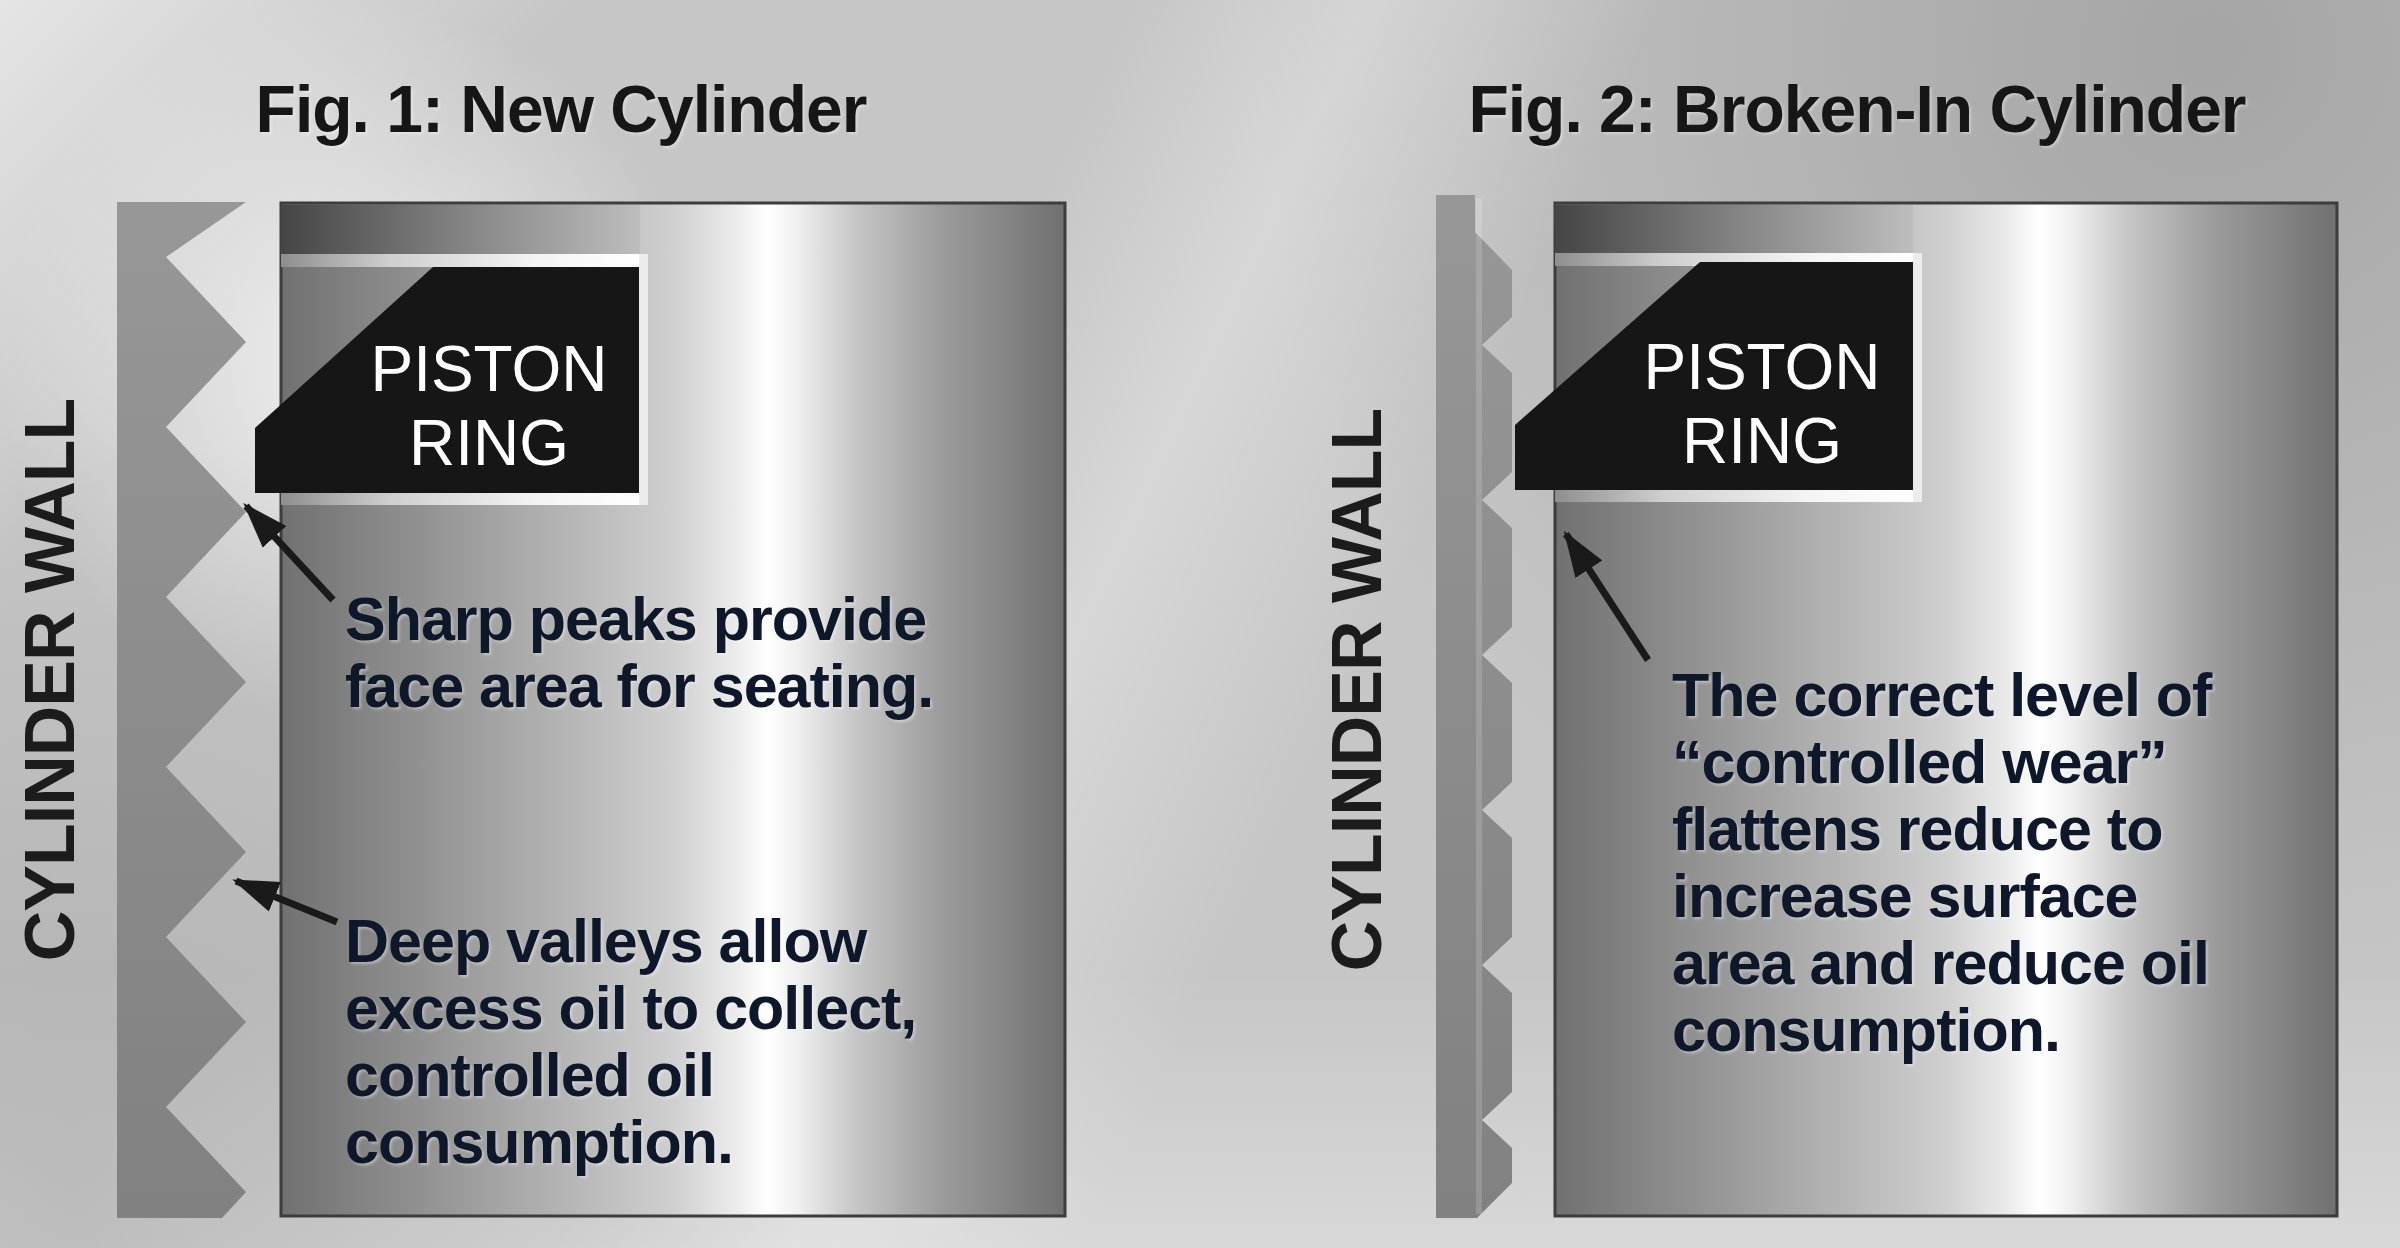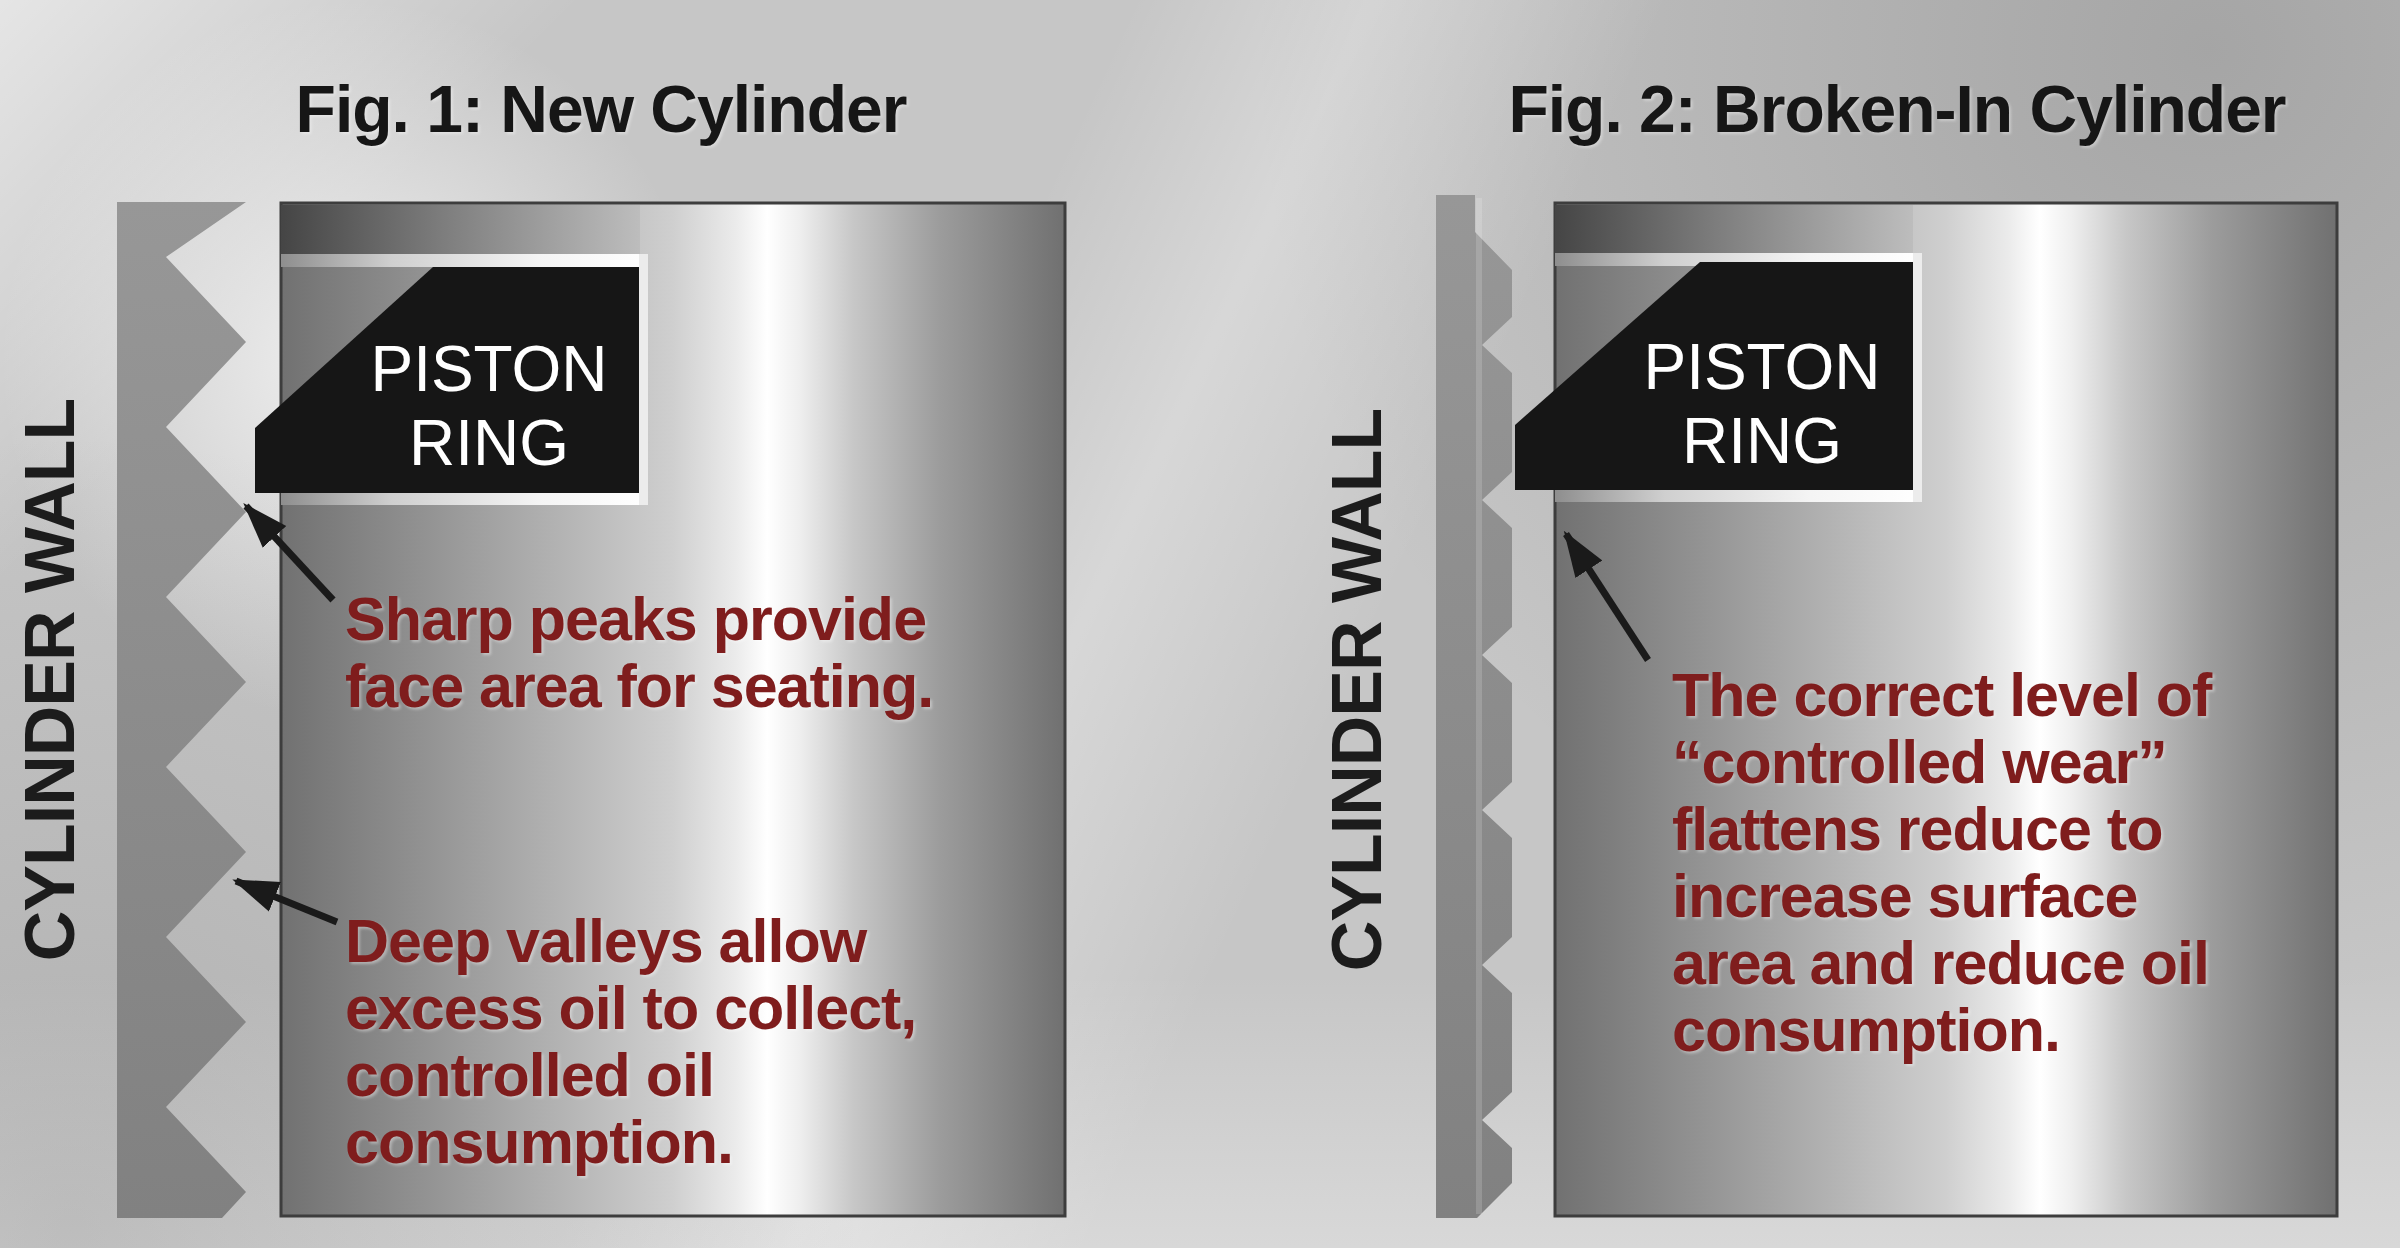--- a/index.html
+++ b/index.html
@@ -15,35 +15,35 @@
   .bg-tl{background:linear-gradient(135deg, rgba(255,255,255,.55) 0%, rgba(255,255,255,0) 16%);}
   .bg-tr{background:radial-gradient(circle at 92% 4%, rgba(80,80,80,.28), rgba(80,80,80,0) 38%);}
   .bg-bottom{background:linear-gradient(0deg, rgba(250,250,250,.35), rgba(250,250,250,0) 22%);}
   .bg-bl{background:radial-gradient(circle at 3% 98%, rgba(110,110,110,.25), rgba(110,110,110,0) 30%);}
 
   svg{position:absolute;left:0;top:0;}
 
   .title{
     position:absolute;transform:translateX(-50%);
     font-weight:bold;font-size:66px;line-height:1;letter-spacing:-1px;color:#161616;
-    white-space:nowrap;text-shadow:2px 2px 3px rgba(255,255,255,.35);margin-left:40px;
+    white-space:nowrap;text-shadow:2px 2px 3px rgba(255,255,255,.35);
   }
   .wall-label{
     position:absolute;transform:translate(-50%,-50%) rotate(-90deg);
     font-weight:bold;font-size:70px;line-height:1;letter-spacing:-1px;color:#1c1c1c;
     white-space:nowrap;
   }
   .ring-label{
     position:absolute;transform:translateX(-50%);
     font-weight:normal;font-size:64px;line-height:74px;color:#ffffff;
     text-align:center;white-space:nowrap;
   }
   .note{
     position:absolute;font-weight:bold;font-size:61px;line-height:67px;
-    letter-spacing:-1px;color:#7f1d1d;white-space:nowrap;
+    letter-spacing:-1px;color:#0f172a;white-space:nowrap;
     text-shadow:2px 2px 3px rgba(255,255,255,.38);
   }
 </style>
 </head>
 <body>
 
 <div id="canvas">
 
   <div class="bg bg-tl"></div>
   <div class="bg bg-tr"></div>

